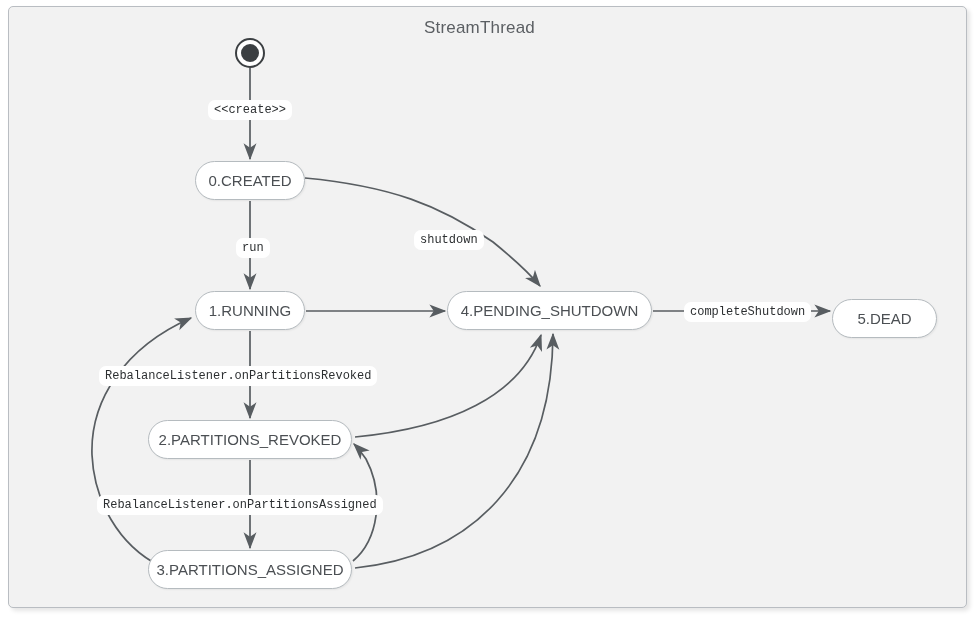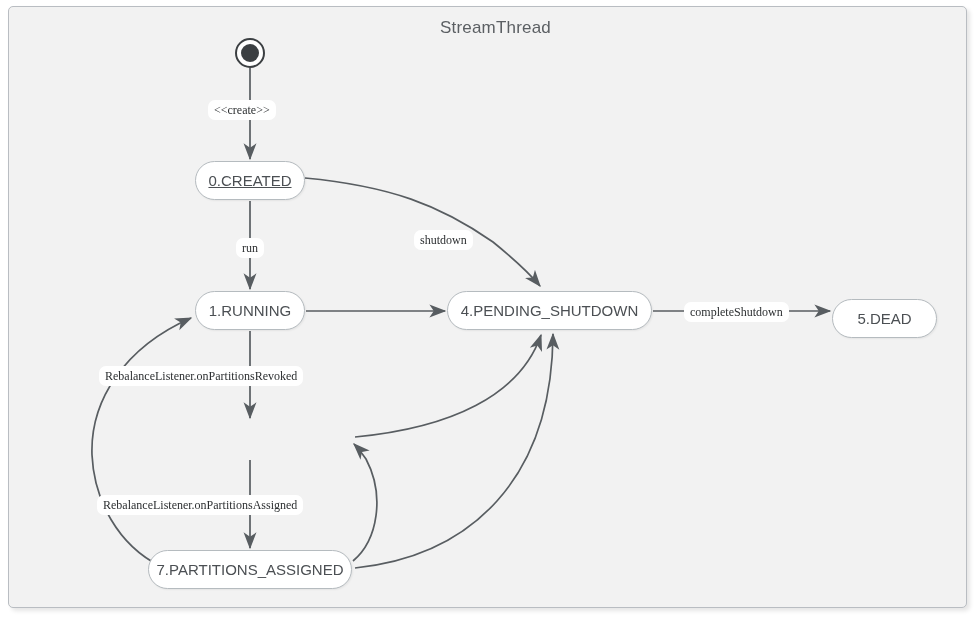--- a/index.html
+++ b/index.html
@@ -29,21 +29,20 @@
   }
   #diagram-title {
     position: absolute;
     left: 0;
     top: 18px;
     width: 959px;
     text-align: center;
     font-size: 17px;
     color: #5b5f63;
     letter-spacing: 0.2px;
-    padding-left: 16px;
   }
   svg.edges {
     position: absolute;
     left: 0;
     top: 0;
     width: 977px;
     height: 621px;
     pointer-events: none;
   }
   .state-node {
@@ -58,21 +57,21 @@
     color: #4b4f53;
     font-size: 15px;
     box-shadow: 1px 1px 2px rgba(0,0,0,0.06);
     white-space: nowrap;
   }
   .edge-label {
     position: absolute;
     background: #ffffff;
     border-radius: 7px;
     padding: 2px 6px;
-    font-family: Liberation Serif, serif;
+    font-family: Liberation Mono, monospace;
     font-size: 12px;
     color: #2c2f31;
     white-space: nowrap;
     box-sizing: border-box;
     line-height: 16px;
   }
   #start-node {
     position: absolute;
     width: 30px;
     height: 30px;
@@ -128,31 +127,34 @@
       <path d="M355,437 C450,428 520,396 541,335"></path>
 
       <path d="M355,568 C470,556 552,480 553,334"></path>
 
       <path d="M653,311 L830,311"></path>
     </g>
   </svg>
 
   <div id="start-node" style="left:235px; top:38px;"></div>
 
-  <div class="state-node" style="left:195px; top:161px; width:110px; height:39px;text-decoration:underline;">
+  <div class="state-node" style="left:195px; top:161px; width:110px; height:39px;">
     <span>0.CREATED</span>
   </div>
 
   <div class="state-node" style="left:195px; top:291px; width:110px; height:39px;">
     <span>1.RUNNING</span>
   </div>
 
+  <div class="state-node" style="left:148px; top:420px; width:204px; height:39px;">
+    <span>2.PARTITIONS_REVOKED</span>
+  </div>
 
   <div class="state-node" style="left:148px; top:550px; width:204px; height:39px;">
-    <span>7.PARTITIONS_ASSIGNED</span>
+    <span>3.PARTITIONS_ASSIGNED</span>
   </div>
 
   <div class="state-node" style="left:447px; top:291px; width:205px; height:39px;">
     <span>4.PENDING_SHUTDOWN</span>
   </div>
 
   <div class="state-node" style="left:832px; top:291px; width:105px; height:39px;margin-top:8px;">
     <span>5.DEAD</span>
   </div>
 

